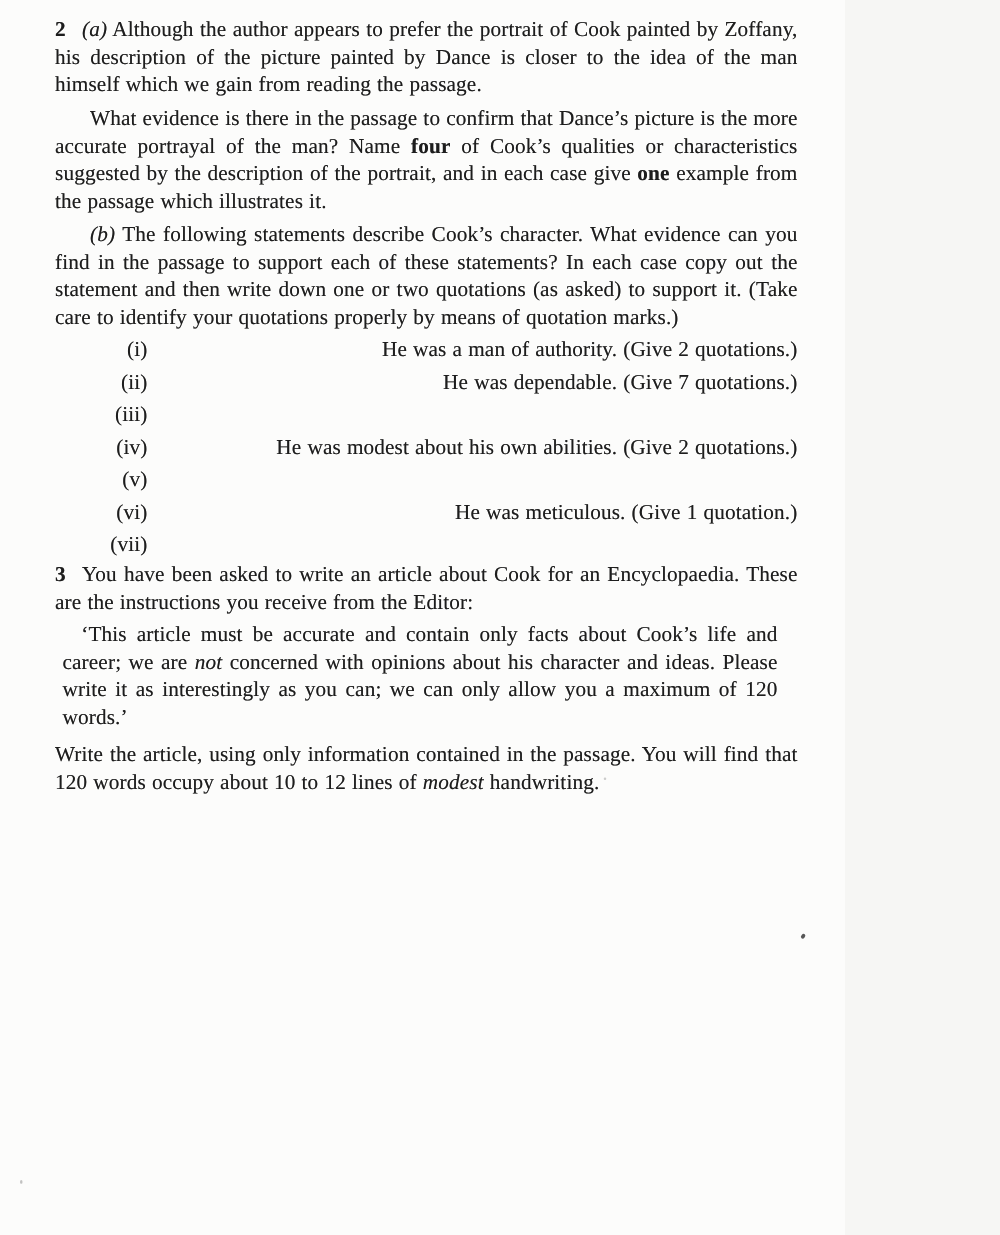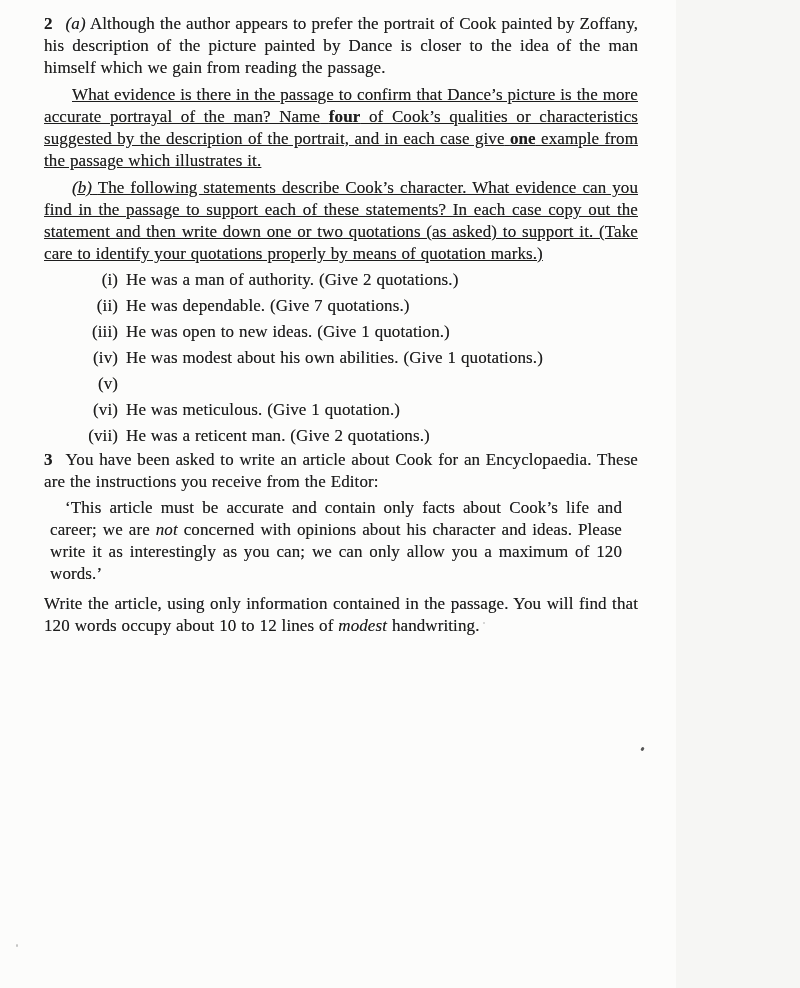--- a/index.html
+++ b/index.html
@@ -15,25 +15,25 @@
     text-align:justify;
     overflow:hidden;
     text-shadow:0 0 .4px rgba(25,25,25,.55);
     word-spacing:.5px;
     letter-spacing:.1px;
   }
   p{margin:0;}
   .bold{font-weight:700;}
   .italic{font-style:italic;}
   .qgap{display:inline-block;width:13px;}
-  .indent{text-indent:28px;margin-top:5px;text-decoration:underline;}
+  .indent{text-indent:28px;margin-top:5px;}
   .qlist{margin-top:2px;}
   .qitem{display:flex;line-height:26px;}
   .qitem .qnum{flex:0 0 82px;text-align:right;padding-right:8px;box-sizing:border-box;}
-  .qitem .qtext{flex:1;text-align:left;}
+  .qitem .qtext{flex:1;text-align:right;}
   .q3para{margin-top:0;}
   .quote{margin:4px 16px 0 6px;text-indent:15px;}
   .outro{margin-top:8px;}
   .speck{position:absolute;background:#3a3a3a;border-radius:50%;}
   .speck.s1{left:793px;top:126px;width:3px;height:3px;opacity:.8;}
   .speck.s2{left:641px;top:747px;width:3px;height:4px;opacity:.85;transform:rotate(40deg);}
   .speck.s3{left:706px;top:700px;width:3px;height:2px;opacity:.25;}
   .speck.s4{left:483px;top:622px;width:2px;height:2px;opacity:.25;}
   .speck.s5{left:16px;top:944px;width:2px;height:3px;opacity:.3;}
 </style>
@@ -58,36 +58,34 @@
     <div class="qitem">
       <span class="qnum">(i)</span>
         <span class="qtext">He was a man of authority. (Give 2 quotations.)</span>
     </div>
     <div class="qitem">
       <span class="qnum">(ii)</span>
         <span class="qtext">He was dependable. (Give 7 quotations.)</span>
     </div>
     <div class="qitem">
       <span class="qnum">(iii)</span>
-        <span class="qtext">He was open to new ideas. (Give 1 quotation.)</span>
     </div>
     <div class="qitem">
       <span class="qnum">(iv)</span>
-        <span class="qtext">He was modest about his own abilities. (Give 1 quotations.)</span>
+        <span class="qtext">He was modest about his own abilities. (Give 2 quotations.)</span>
     </div>
     <div class="qitem">
       <span class="qnum">(v)</span>
     </div>
     <div class="qitem">
       <span class="qnum">(vi)</span>
         <span class="qtext">He was meticulous. (Give 1 quotation.)</span>
     </div>
     <div class="qitem">
       <span class="qnum">(vii)</span>
-        <span class="qtext">He was a reticent man. (Give 2 quotations.)</span>
     </div>
   </div>
 
   <p class="q3para"><span class="bold">3</span><span class="qgap"></span><span>You have been asked to write an article about Cook for an Encyclopaedia. These are the instructions you receive from the Editor:</span></p>
 
   <p class="quote"><span>‘This article must be accurate and contain only facts about Cook’s life and career; we are</span>
     <span class="italic">not</span>
     <span>concerned with opinions about his character and ideas. Please write it as interestingly as you can; we can only allow you a maximum of 120 words.’</span></p>
 
   <p class="outro"><span>Write the article, using only information contained in the passage. You will find that 120 words occupy about 10 to 12 lines of</span>

